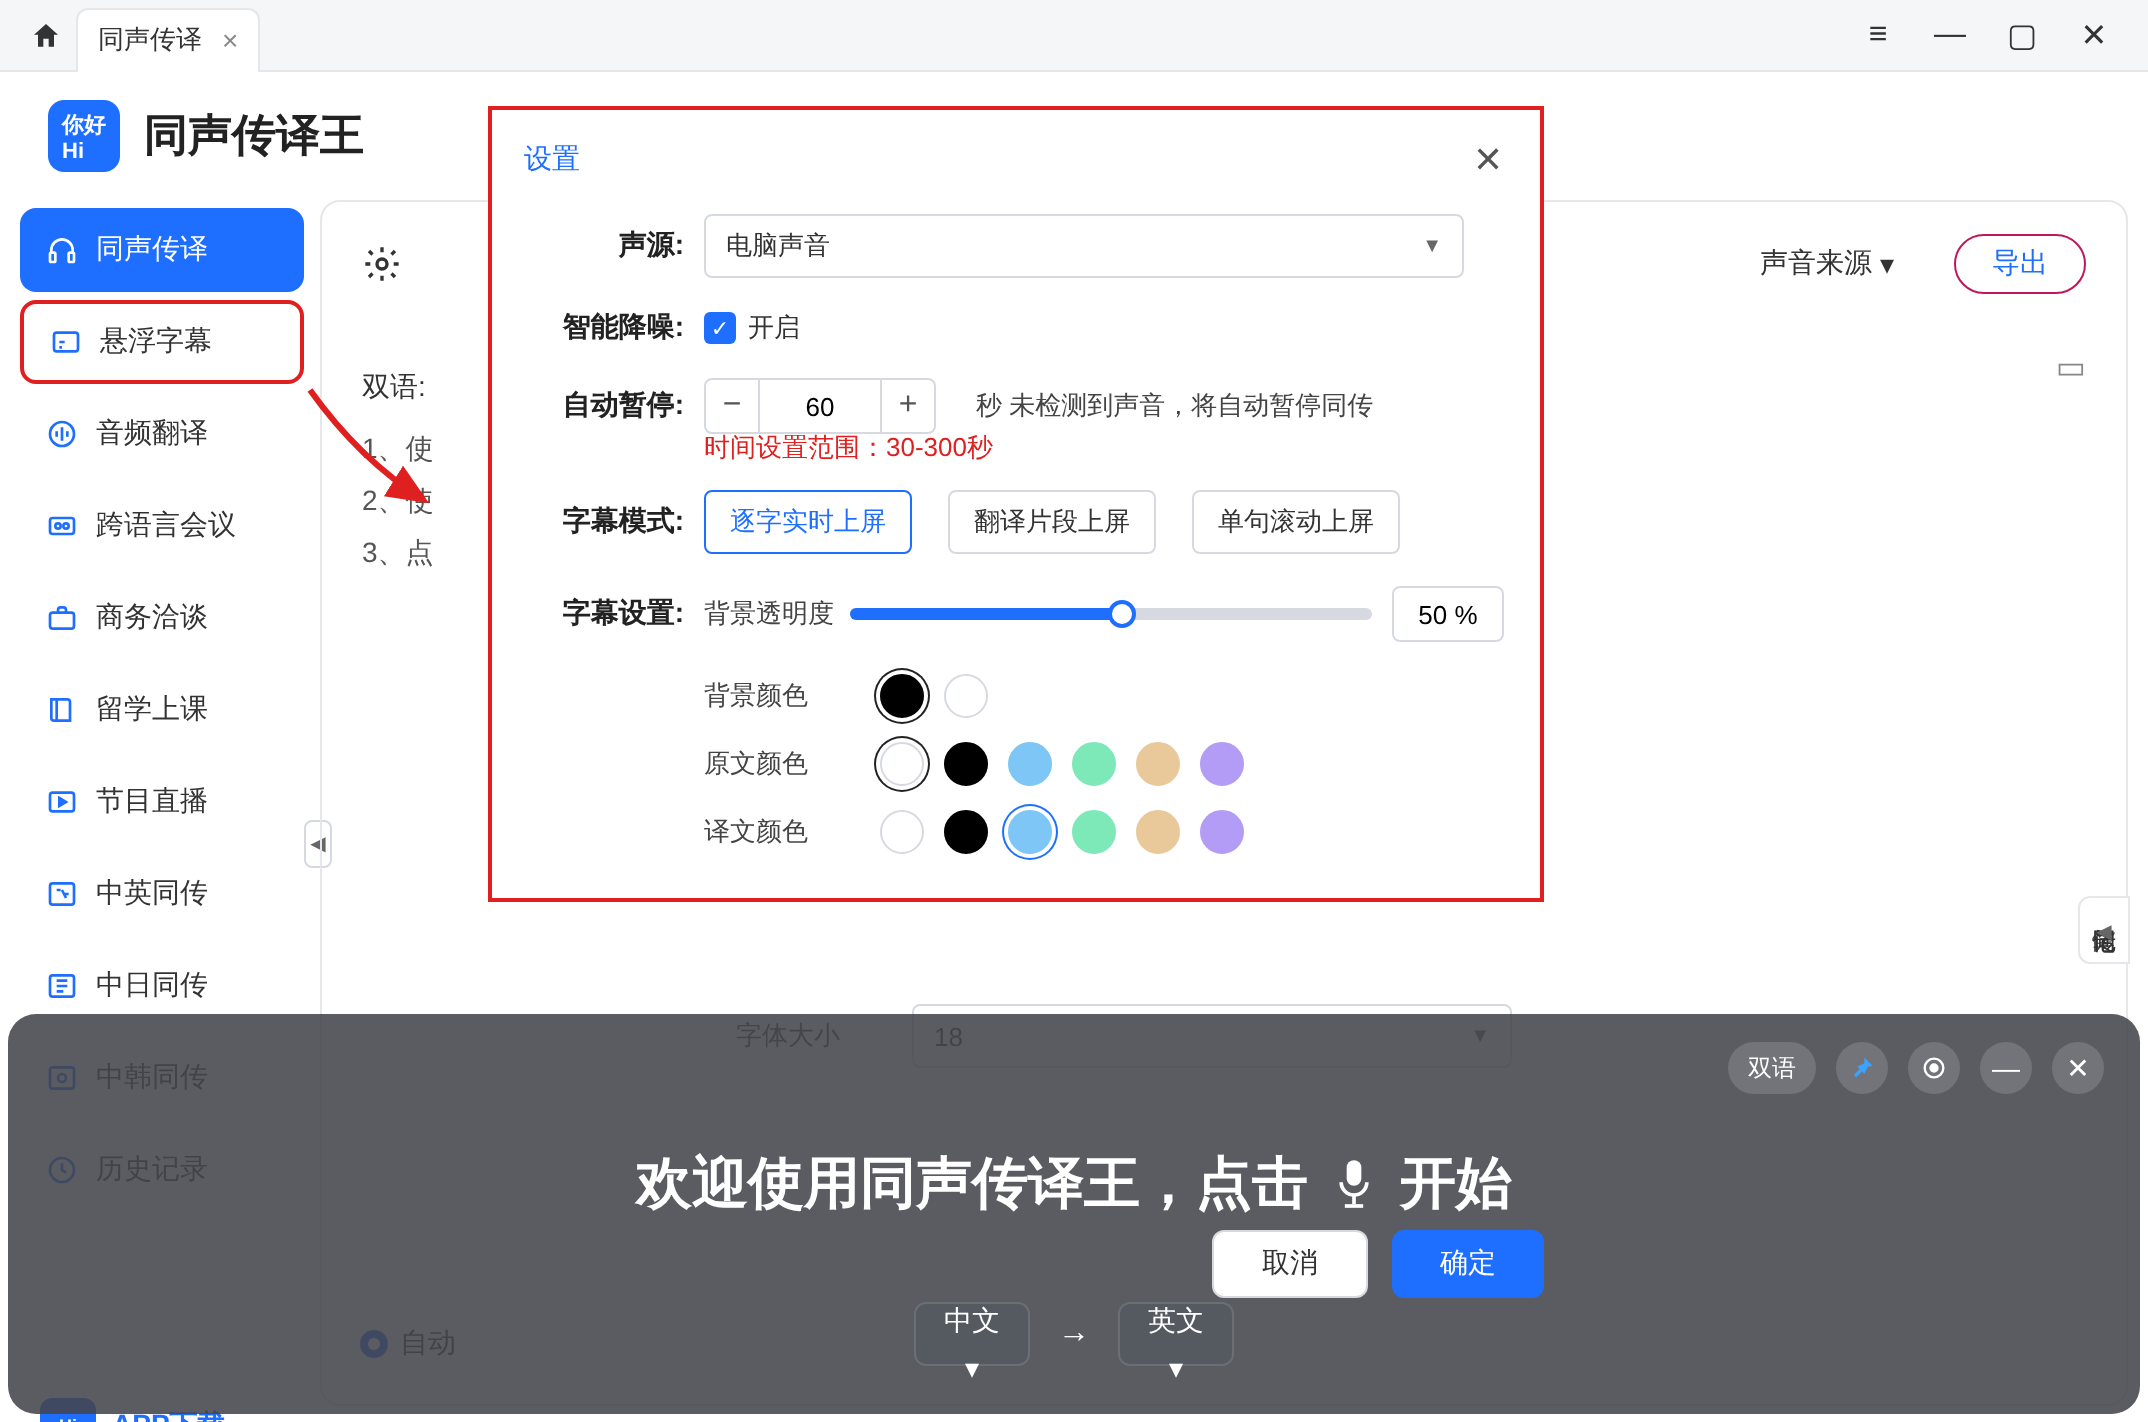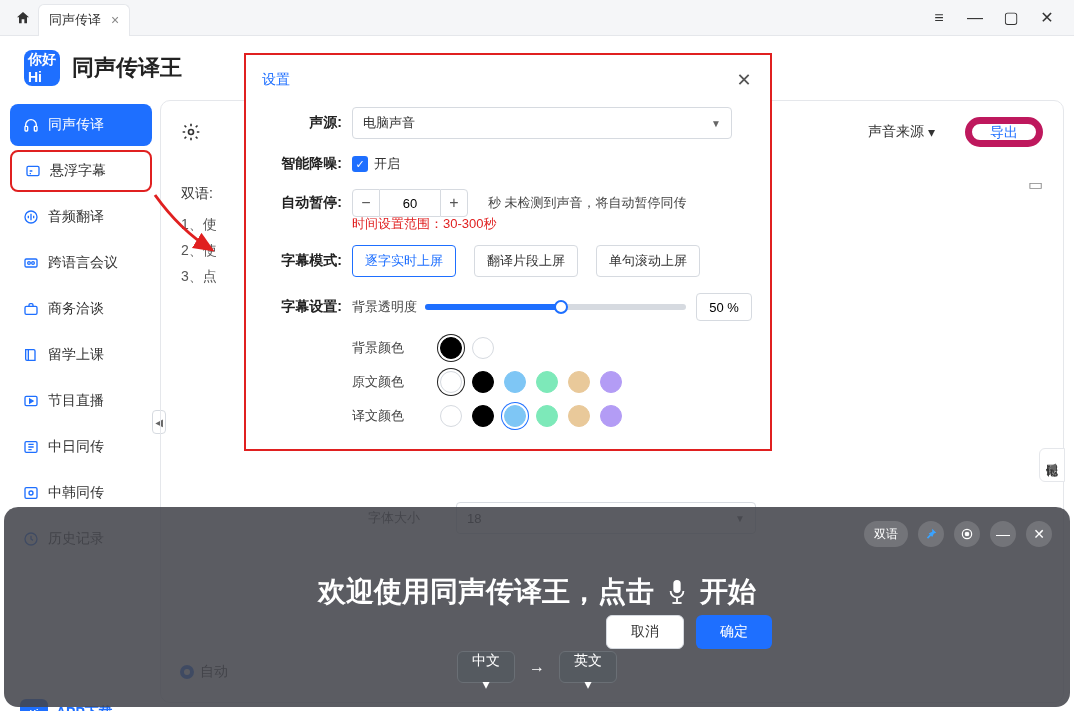--- a/index.html
+++ b/index.html
@@ -8,21 +8,21 @@
 
 .titlebar { height: 36px; background: #f5f6f8; display: flex; align-items: center; padding: 0 8px; border-bottom: 1px solid #e5e7eb; }
 .titlebar .home-ic { width: 18px; height: 18px; margin: 0 6px; display:flex; align-items:center; justify-content:center; }
 .tab { background: #fff; height: 32px; margin-top: 4px; padding: 0 10px; display: flex; align-items: center; gap: 10px; border-radius: 6px 6px 0 0; border: 1px solid #e5e7eb; border-bottom: none; font-size: 13px; color: #333; }
 .tab .x { color: #888; font-size: 14px; cursor: pointer; }
 .win-controls { margin-left: auto; display: flex; gap: 14px; padding: 0 8px; color: #333; }
 .win-controls span { width: 22px; height: 22px; display: flex; align-items: center; justify-content: center; cursor: pointer; font-size: 16px; }
 
 
 .header { display: flex; align-items: center; padding: 14px 24px; gap: 12px; }
-.logo { width: 36px; height: 36px; background: #1e6fff; border-radius: 8px; display: flex; align-items: center; justify-content: center; color: #fff; font-size: 14px; font-weight: bold; }
+.logo { width: 36px; height: 36px; background: #1e6fff; border-radius: 8px; display: flex; align-items: center; justify-content: center; color: #fff; font-size: 11px; font-weight: bold; }
 .app-title { font-size: 22px; font-weight: 600; color: #222; }
 
 .main { display: flex; padding: 0 10px; gap: 8px; height: calc(100% - 36px - 72px); }
 .sidebar { width: 142px; display: flex; flex-direction: column; gap: 4px; padding-top: 4px; }
 .nav-item { height: 42px; display: flex; align-items: center; gap: 8px; padding: 0 12px; border-radius: 8px; font-size: 14px; color: #333; cursor: pointer; }
 .nav-item.active { background: #1e6fff; color: #fff; }
 .nav-item.highlight { border: 2px solid #e02020; }
 .nav-item .ic { width: 18px; height: 18px; display:flex; align-items:center; justify-content:center; font-size: 15px; }
 .nav-item.active .ic { color: #fff; }
 .nav-item:not(.active) .ic { color: #1e6fff; }
@@ -31,21 +31,21 @@
 .app-dl .logo2 { width: 28px; height: 28px; background: #1e6fff; border-radius: 6px; display:flex;align-items:center;justify-content:center;color:#fff;font-size:9px;font-weight:bold;}
 .app-dl .txt { color: #1e6fff; font-weight: 700; font-size: 14px; }
 
 .collapse-handle { position: absolute; left: 152px; top: 410px; width: 14px; height: 24px; background:#fff; border:1px solid #d6dae0; border-radius:4px; display:flex; align-items:center; justify-content:center; font-size:10px; color:#666; cursor:pointer;}
 
 .content { flex: 1; position: relative; }
 .content-panel { position:absolute; inset:0; border:1px solid #e5e7eb; border-radius:10px; padding: 16px 20px; }
 .content-top { display:flex; align-items:center; gap:12px; }
 .gear { width:20px; height:20px; color:#333; cursor:pointer; }
 .src-label { margin-left:auto; font-size:14px; color:#333; display:flex; align-items:center; gap:4px; cursor:pointer;}
-.export-btn { border:7px solid #be185d; color:#1e6fff; background:#fff; height:30px; padding:0 18px; border-radius:15px; font-size:14px; cursor:pointer; margin-left:18px;}
+.export-btn { border:1px solid #be185d; color:#1e6fff; background:#fff; height:30px; padding:0 18px; border-radius:15px; font-size:14px; cursor:pointer; margin-left:18px;}
 .bilingual-hint { margin-top:20px; font-size:14px; color:#333; }
 .layout-ic { float:right; color:#888; font-size:16px; cursor:pointer;}
 .steps { margin-top: 8px; font-size: 14px; color: #555; line-height: 26px;}
 
 
 .settings-dialog { position: absolute; left: 244px; top: 53px; width: 528px; background: #fff; border: 2px solid #e02020; z-index: 10; }
 .dlg-head { display: flex; align-items: center; padding: 14px 16px 8px 16px; }
 .dlg-title { color: #1e6fff; font-size: 14px; }
 .dlg-close { margin-left: auto; font-size: 18px; color: #555; cursor: pointer; width:20px; text-align:center; }
 .form { padding: 8px 18px 18px 18px; }
@@ -204,20 +204,29 @@
             <rect x="3" y="5" width="18" height="14" rx="2"></rect>
             <path d="M10 9l5 3-5 3z" fill="currentColor"></path>
           </svg>
         </span>
         <span>节目直播</span>
       </div>
     <div class="nav-item">
         <span class="ic">
           <svg width="16" height="16" viewBox="0 0 24 24" fill="none" stroke="currentColor" stroke-width="2">
             <rect x="3" y="4" width="18" height="16" rx="2"></rect>
+            <path d="M8 9h3M12 9l3 6M13 12h4"></path>
+          </svg>
+        </span>
+        <span>中英同传</span>
+      </div>
+    <div class="nav-item">
+        <span class="ic">
+          <svg width="16" height="16" viewBox="0 0 24 24" fill="none" stroke="currentColor" stroke-width="2">
+            <rect x="3" y="4" width="18" height="16" rx="2"></rect>
             <path d="M8 8h8M8 12h8M8 16h5"></path>
           </svg>
         </span>
         <span>中日同传</span>
       </div>
     <div class="nav-item">
         <span class="ic">
           <svg width="16" height="16" viewBox="0 0 24 24" fill="none" stroke="currentColor" stroke-width="2">
             <rect x="3" y="4" width="18" height="16" rx="2"></rect>
             <circle cx="12" cy="12" r="3"></circle>

